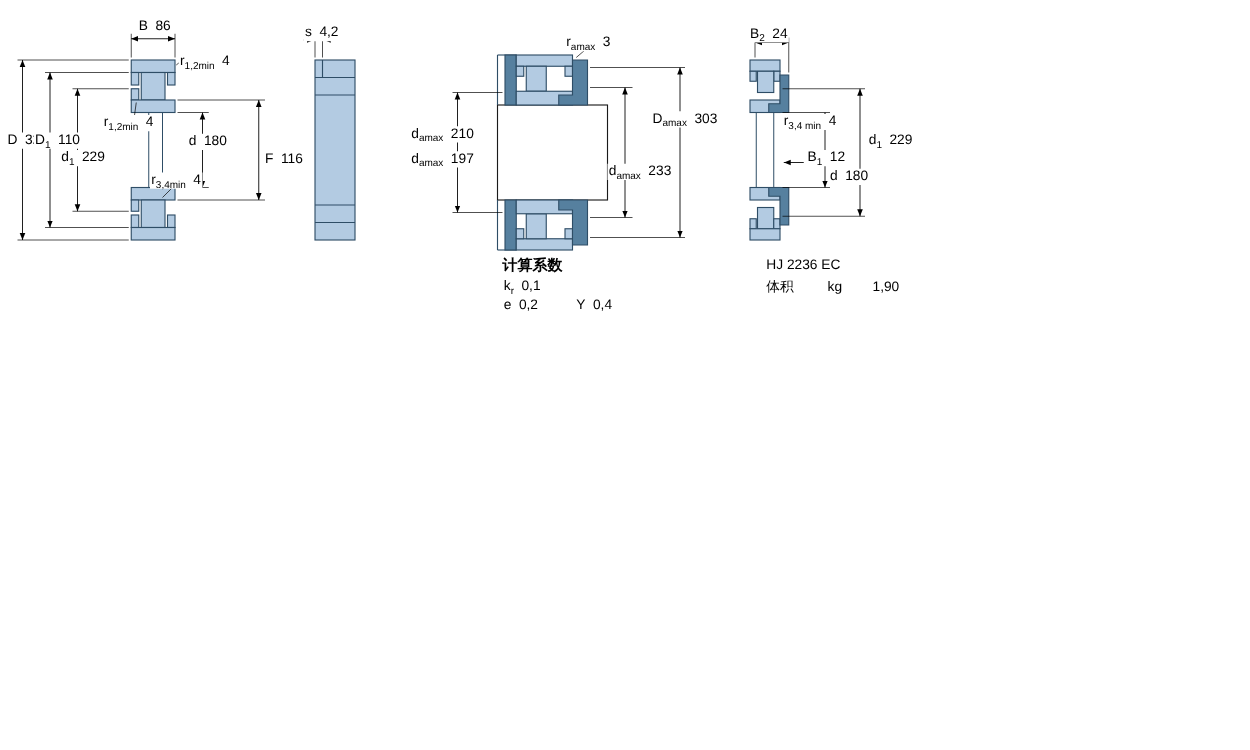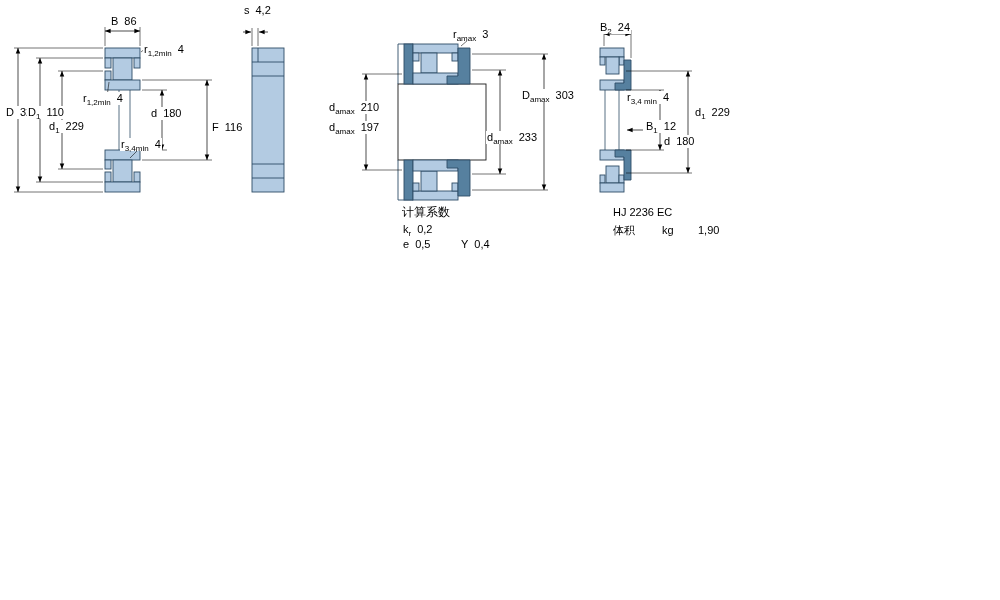--- a/index.html
+++ b/index.html
@@ -16,21 +16,21 @@
   .thin{stroke:var(--outline,#2e4d66);stroke-width:0.8}
   .ext{stroke:#000;stroke-width:0.55;fill:none}
   .dln{stroke:#000;stroke-width:0.7;fill:none}
 
   
   .lbl{position:absolute;font-size:11px;line-height:1.15;white-space:nowrap;background:#fff;padding:0 1px}
   .lbl.nobg{background:transparent}
   .lbl sub{font-size:8px;line-height:0}
   .lbl .v{margin-left:6px}
   .txt{position:absolute;font-size:11px;line-height:1.15;white-space:nowrap}
-  .bold{font-weight:normal;font-size:12px}
+  .bold{font-weight:bold;font-size:12px}
 </style>
 </head>
 <body>
 
 <div class="page">
 
 <svg width="1000" height="600" viewBox="0 0 1000 600">
   <defs>
     <marker id="arr" viewBox="0 0 10 10" refX="10" refY="5" markerWidth="8" markerHeight="8" orient="auto-start-reverse">
       <path d="M0,1 L10,5 L0,9 z" fill="#000"></path>
@@ -177,37 +177,37 @@
   <span class="lbl" style="left:110px;top:15px"><span>B</span><sub></sub><span class="v">86</span></span>
   <span class="lbl" style="left:143px;top:43px"><span>r</span><sub>1,2min</sub><span class="v">4</span></span>
   <span class="lbl" style="left:5px;top:106px"><span>D</span><sub></sub><span class="v">320</span></span>
   <span class="lbl" style="left:27px;top:106px"><span>D</span><sub>1</sub><span class="v">110</span></span>
   <span class="lbl" style="left:82px;top:92px"><span>r</span><sub>1,2min</sub><span class="v">4</span></span>
   <span class="lbl" style="left:48px;top:120px"><span>d</span><sub>1</sub><span class="v">229</span></span>
   <span class="lbl" style="left:150px;top:107px"><span>d</span><sub></sub><span class="v">180</span></span>
   <span class="lbl" style="left:211px;top:121px"><span>F</span><sub></sub><span class="v">116</span></span>
   <span class="lbl" style="left:120px;top:138px"><span>r</span><sub>3,4min</sub><span class="v">4</span></span>
 
-  <span class="lbl" style="left:243px;top:4px"><span>s</span><sub></sub><span class="v">4,2</span></span>
+  <span class="lbl" style="left:243px;top:20px"><span>s</span><sub></sub><span class="v">4,2</span></span>
 
   <span class="lbl" style="left:452px;top:28px"><span>r</span><sub>amax</sub><span class="v">3</span></span>
   <span class="lbl" style="left:328px;top:101px"><span>d</span><sub>amax</sub><span class="v">210</span></span>
   <span class="lbl" style="left:328px;top:121px"><span>d</span><sub>amax</sub><span class="v">197</span></span>
   <span class="lbl" style="left:521px;top:89px"><span>D</span><sub>amax</sub><span class="v">303</span></span>
   <span class="lbl" style="left:486px;top:131px"><span>d</span><sub>amax</sub><span class="v">233</span></span>
 
   <span class="lbl" style="left:599px;top:21px"><span>B</span><sub>2</sub><span class="v">24</span></span>
   <span class="lbl" style="left:626px;top:91px"><span>r</span><sub>3,4 min</sub><span class="v">4</span></span>
   <span class="lbl" style="left:694px;top:106px"><span>d</span><sub>1</sub><span class="v">229</span></span>
   <span class="lbl" style="left:645px;top:120px"><span>B</span><sub>1</sub><span class="v">12</span></span>
   <span class="lbl" style="left:663px;top:135px"><span>d</span><sub></sub><span class="v">180</span></span>
 
   <div class="txt bold" style="left:402px;top:206px">计算系数</div>
-  <span class="lbl nobg" style="left:402px;top:223px"><span>k</span><sub>r</sub><span class="v">0,2</span></span>
-  <span class="lbl nobg" style="left:402px;top:238px"><span>e</span><sub></sub><span class="v">0,5</span></span>
+  <span class="lbl nobg" style="left:402px;top:223px"><span>k</span><sub>r</sub><span class="v">0,1</span></span>
+  <span class="lbl nobg" style="left:402px;top:238px"><span>e</span><sub></sub><span class="v">0,2</span></span>
   <span class="lbl nobg" style="left:460px;top:238px"><span>Y</span><sub></sub><span class="v">0,4</span></span>
 
   <div class="txt" style="left:613px;top:206px">HJ 2236 EC</div>
   <span class="txt" style="left:613px;top:224px">体积</span>
   <span class="txt" style="left:662px;top:224px">kg</span>
   <span class="txt" style="left:698px;top:224px">1,90</span>
 
 </div>
 
 </body></html>

